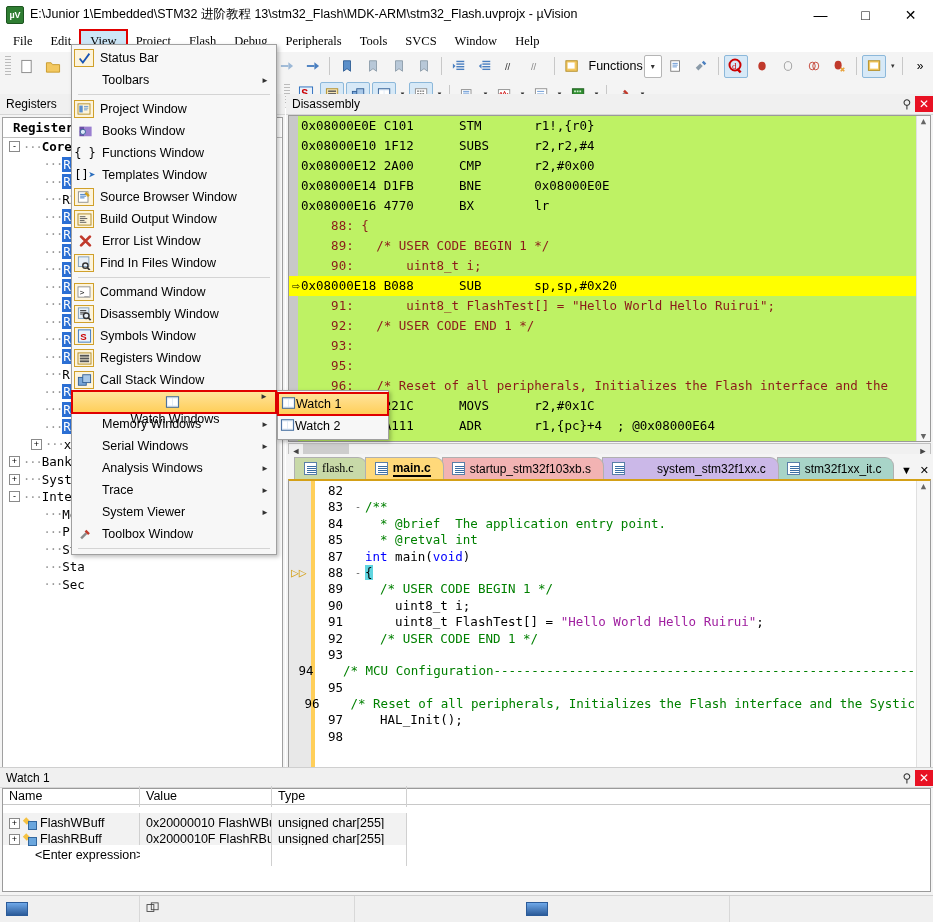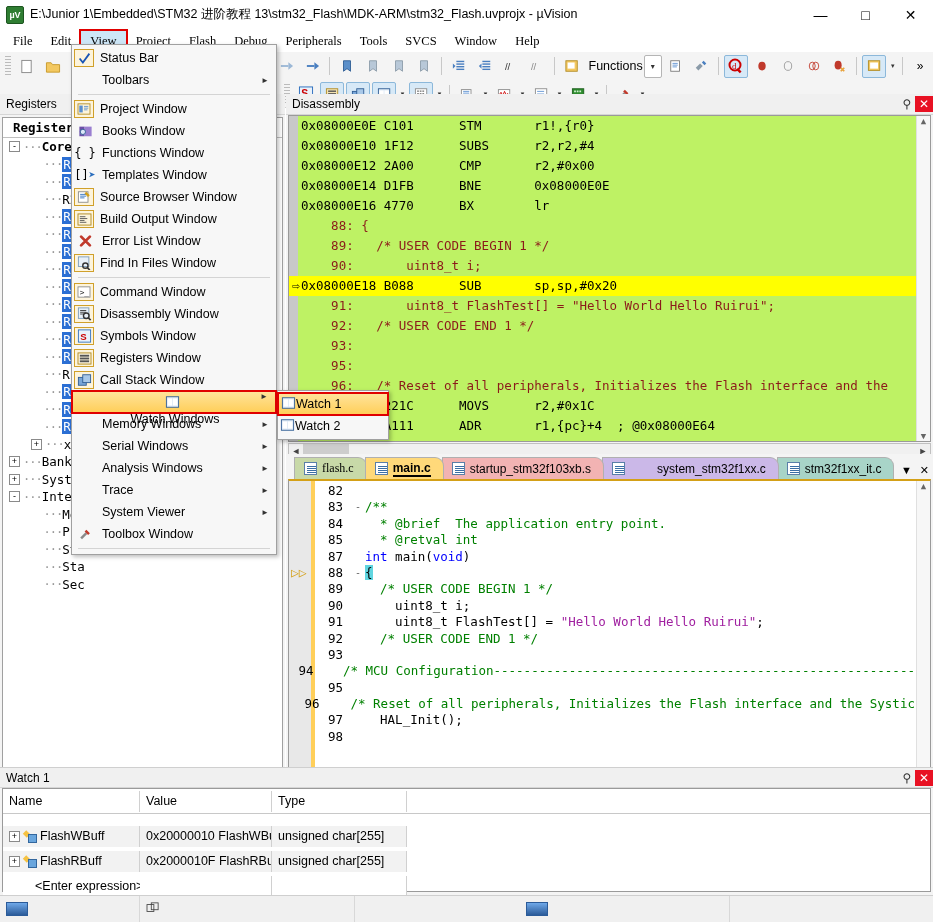--- a/index.html
+++ b/index.html
@@ -187,21 +187,21 @@
   .etext { white-space: pre; }
   .c-comment { color: #008000; }
   .c-kw { color: #0000ff; }
   .c-str { color: #a020a0; }
   .c-plain { color: #000; }
   .hl { background: #5fd5e0; }
 
   
   .watchwin { position: absolute; left: 0; right: 0; bottom: 27px; height: 128px; background: #f4f4f4; }
   .wgrid { background: #fff; border: 1px solid #9a9a9a; margin: 0 2px; height: 104px; }
-  .wrow { display: flex; height: 25px; align-items: center; font-size: 12.5px; }
+  .wrow { display: flex; height: 16px; align-items: center; font-size: 12.5px; }
   .whdr { border-bottom: 1px solid #c8c8c8; }
   .wcell { padding-left: 6px; overflow: hidden; white-space: nowrap; border-right: 1px solid #d0d0d0; height: 21px; line-height: 21px; }
   .wcell.c0 { width: 137px; }
   .wcell.c1 { width: 132px; }
   .wcell.c2 { width: 135px; }
   .wrow.data .wcell { background: #f2f2f2; border-right: 1px solid #d0d0d0; margin-top: 20px; }
   .wrow.data .wcell.empty { background: #fff; }
   .wexp { width: 11px; height: 11px; border: 1px solid #8a8a8a; background: #fff;
     display: inline-flex; align-items: center; justify-content: center; font-size: 9px;
     margin-right: 3px; vertical-align: middle; font-family: "Liberation Sans", sans-serif; }

